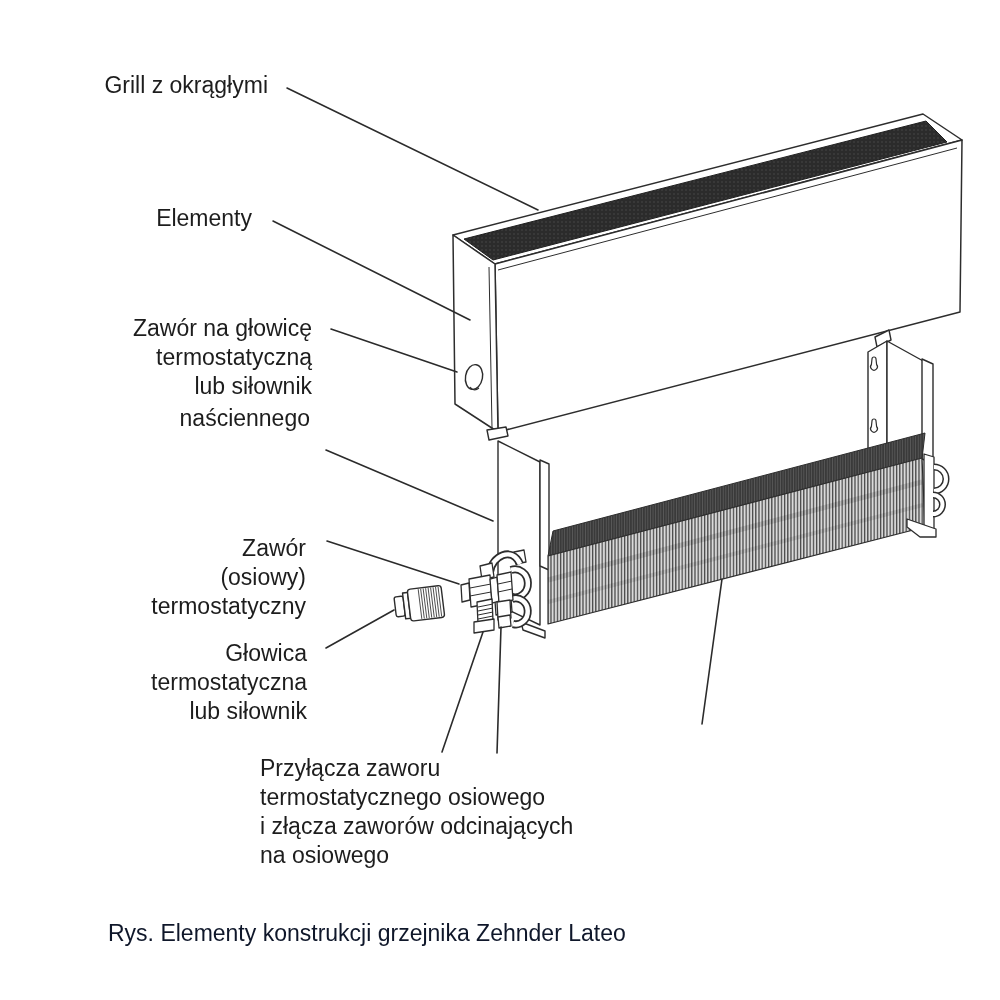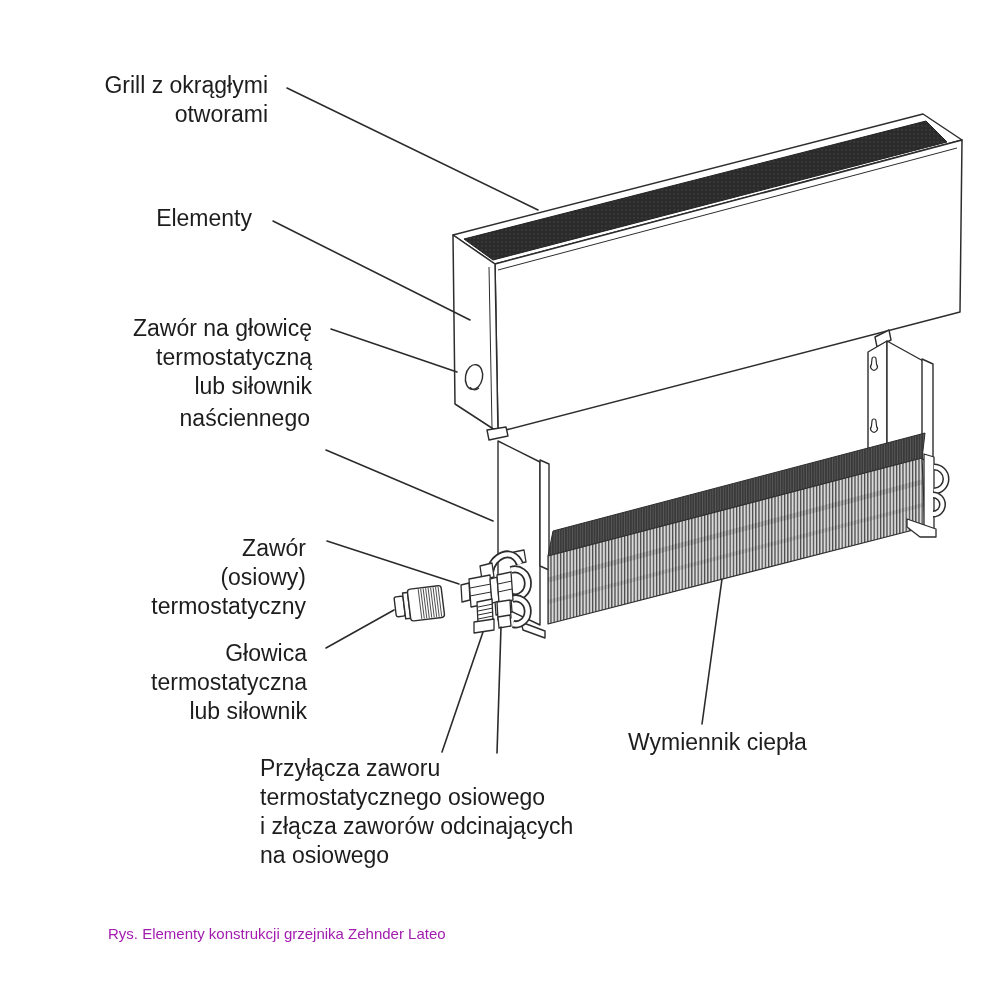--- a/index.html
+++ b/index.html
@@ -9,21 +9,21 @@
   .label{position:absolute;font-size:23px;line-height:29px;color:#1d1d1d;white-space:nowrap;}
   .ra{text-align:right;}
   #lbl-grill{top:71px;right:720px;}
   #lbl-obudowa{top:204px;right:736px;}
   #lbl-otwor{top:314px;right:676px;}
   #lbl-zestawy{top:404px;right:678px;}
   #lbl-zawor{top:534px;right:682px;}
   #lbl-glowica{top:639px;right:681px;}
   #lbl-przylacza{top:754px;left:213px;margin-left:47px;}
   #lbl-wymiennik{top:728px;left:628px;}
-  #caption{top:919px;left:108px;font-size:15px;color:#a21caf;}
+  #caption{top:919px;left:108px;font-size:23px;color:#0f172a;}
 </style>
 </head>
 <body>
 
 <div class="stage">
 
   <svg width="1000" height="1000" viewBox="0 0 1000 1000">
     <defs>
       <pattern id="perf" width="4" height="4" patternUnits="userSpaceOnUse">
         <rect width="4" height="4" fill="#2b2b2b"></rect>
@@ -133,21 +133,20 @@
       <path d="M327,541 L459,584"></path>
       <path d="M326,648 L394,610"></path>
       <path d="M722,579 L702,724"></path>
       <path d="M483,632 L442,752"></path>
       <path d="M501,627 L497,753"></path>
     </g>
   </svg>
 
   <div class="label ra" id="lbl-grill">
     <div>Grill z okrągłymi</div>
-    <div>otworami</div>
   </div>
 
   <div class="label ra" id="lbl-obudowa">
     <div>Elementy</div>
   </div>
 
   <div class="label ra" id="lbl-otwor">
     <div>Zawór na głowicę</div>
     <div>termostatyczną</div>
     <div>lub siłownik</div>
@@ -169,19 +168,16 @@
     <div>lub siłownik</div>
   </div>
 
   <div class="label" id="lbl-przylacza">
     <div>Przyłącza zaworu</div>
     <div>termostatycznego osiowego</div>
     <div>i złącza zaworów odcinających</div>
     <div>na osiowego</div>
   </div>
 
-  <div class="label" id="lbl-wymiennik">
-    <div>Wymiennik ciepła</div>
-  </div>
 
   <div class="label" id="caption">Rys. Elementy konstrukcji grzejnika Zehnder Lateo</div>
 
 </div>
 
 </body></html>

